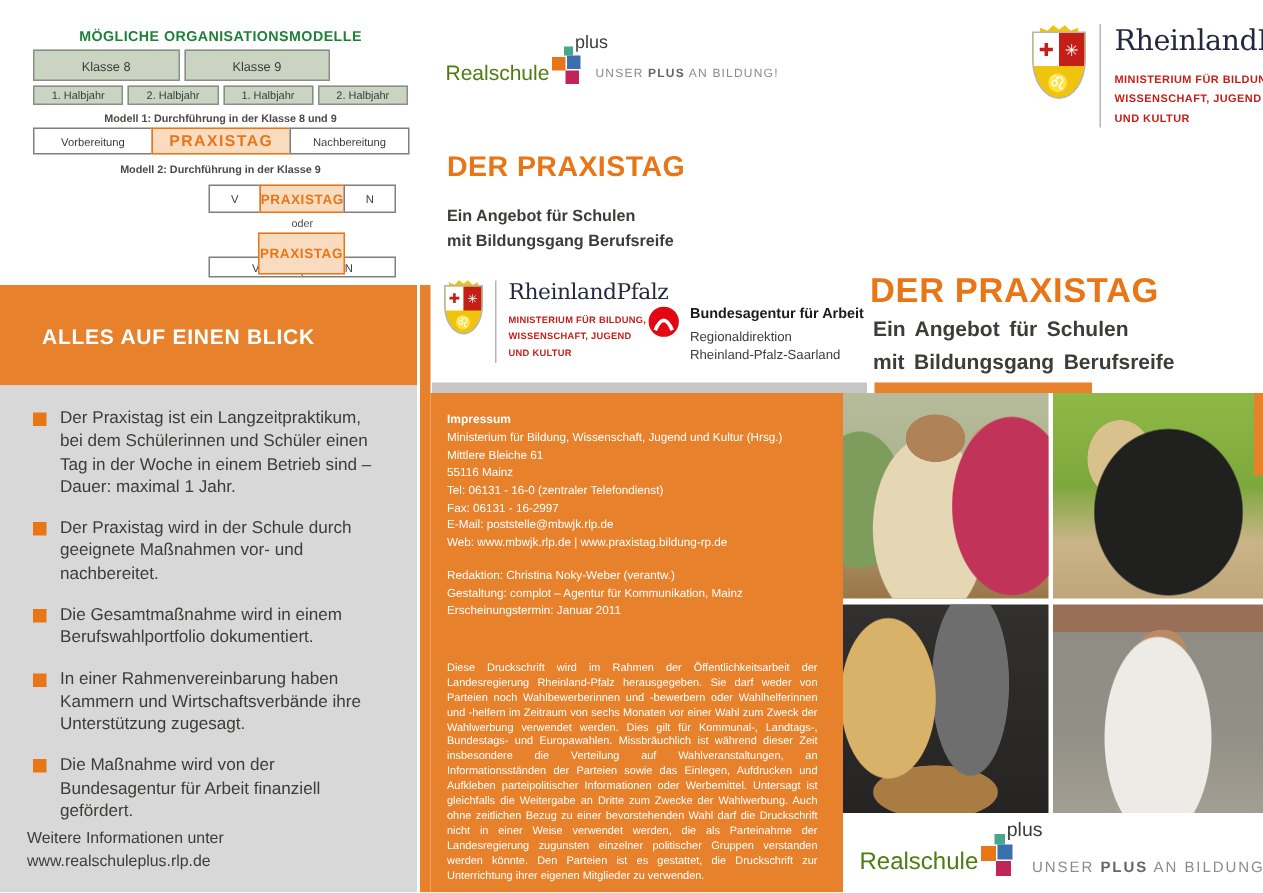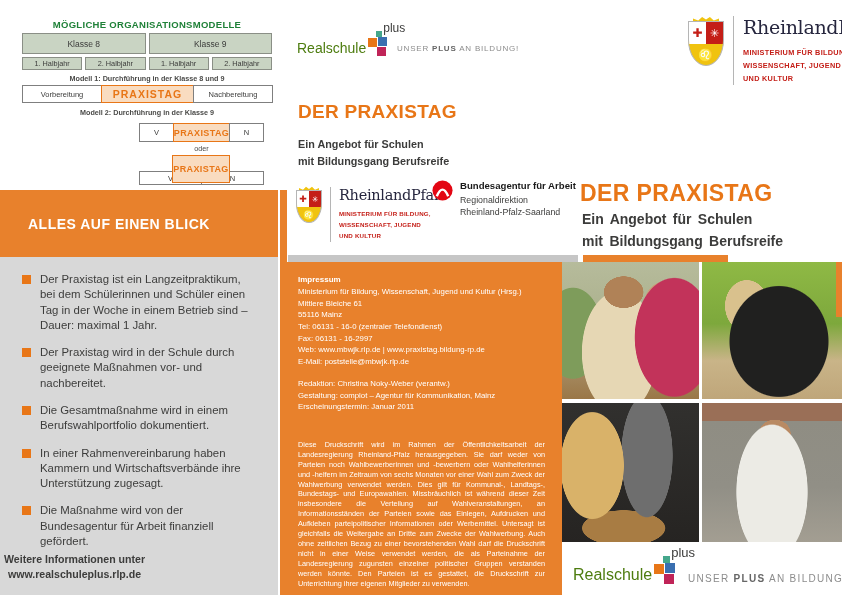--- a/index.html
+++ b/index.html
@@ -6,21 +6,21 @@
   .page { position:relative; width:842px; height:595px; overflow:hidden;
           font-family:"Liberation Sans", sans-serif; color:#3C3C3B; background:#fff; }
   .abs { position:absolute; }
 
   
   .diag-title { left:22px; top:19px; width:250px; text-align:center;
                 font-size:9.5px; font-weight:bold; color:#1F8138; letter-spacing:.3px; }
   .flexrow { display:flex; gap:3px; }
   .cell { border:1px solid #8a8f86; display:flex; align-items:center; justify-content:center;
           background:#C9D4C3; box-sizing:border-box; }
-  .klasse-row { left:22px; top:33px; width:250px; height:21px; }
+  .klasse-row { left:22px; top:33px; width:198px; height:21px; }
   .klasse-row .cell { flex:1; font-size:8.5px; }
   .halb-row { left:22px; top:57px; width:250px; height:13px; }
   .halb-row .cell { flex:1; font-size:7.3px; }
   .diag-cap { width:250px; left:22px; text-align:center; font-size:7.2px; font-weight:bold; color:#4a4a48; }
   .cap1 { top:74px; } .cap2 { top:108px; }
   .m1-row { left:22px; top:85px; width:280px; height:18px; display:flex; }
   .wcell { border:1px solid #7f7f7f; background:#fff; display:flex; align-items:center; justify-content:center;
            font-size:7.5px; box-sizing:border-box; }
   .pcell { border:1px solid #E87617; background:#F9DCC0; color:#E87617; font-weight:bold;
            display:flex; align-items:center; justify-content:center; box-sizing:border-box; }
@@ -39,21 +39,21 @@
   .orange-head { left:0; top:190px; width:278px; height:67px; background:#E8812C;
                  display:flex; align-items:center; }
   .orange-head h2 { margin:0 0 0 28px; font-size:14px; letter-spacing:.5px; color:#fff; font-weight:bold; }
   .gray-panel { left:0; top:257px; width:278px; height:338px; background:#D8D8D8; box-sizing:border-box;
                 padding:15px 26px 0 22px; }
   .orange-strip { left:280px; top:190px; width:7px; height:405px; background:#E8812C; }
   .bullets { display:flex; flex-direction:column; gap:12px; }
   .bullet { display:flex; gap:9px; }
   .bsq { flex:0 0 9px; width:9px; height:9px; margin-top:3px; background:#E87617; }
   .btx { font-size:11.4px; line-height:1.34; color:#3C3C3B; }
-  .more-info { left:4px; top:552px; font-size:10.6px; font-weight:bold; line-height:1.45; color:#3C3C3B;text-align:center; }
+  .more-info { left:18px; top:552px; font-size:10.6px; font-weight:normal; line-height:1.45; color:#3C3C3B; }
 
   
   .brand { display:flex; align-items:flex-end; }
   .brand-name { font-size:14px; color:#4d7c0f; }
   .plusmark { position:relative; width:27px; height:25px; margin-left:2px; }
   .sq { position:absolute; }
   .sq.t { left:8px; top:0; width:6px; height:6px; background:#45A78C; }
   .sq.o { left:0; top:7px; width:9px; height:9px; background:#E87617; }
   .sq.b { left:10px; top:6px; width:9px; height:9px; background:#3A6FB0; }
   .sq.m { left:9px; top:16px; width:9px; height:9px; background:#C02458; }
@@ -89,21 +89,21 @@
           display:flex; align-items:center; justify-content:center; font-size:9px; }
   .rlp-divider { width:1px; background:#b5b5b5; margin:0 8px; }
   .rlp-wordmark { font-family:"DejaVu Serif", serif; color:#26263E; letter-spacing:-.3px; }
   .rlp-ministry { color:#C41E17; font-weight:bold; }
   .rlp-mid { left:296px; top:187px; }
   .rlp-mid .shield-wrap { margin-top:3px; }
   .rlp-mid .rlp-wordmark { font-size:14.5px; }
   .rlp-mid .rlp-ministry { margin-top:6px; font-size:6.2px; line-height:1.75; letter-spacing:.2px; }
 
   .ba-logo { display:flex; gap:7px; }
-  .ba-mid { left:432px; top:180px; }
+  .ba-mid { left:432px; top:204px; }
   .ba-name { font-size:9.6px; font-weight:bold; color:#1a1a1a; }
   .ba-sub { font-size:8.8px; line-height:1.4; color:#3C3C3B; margin-top:3px; }
 
   .gray-bar { left:288px; top:255px; width:290px; height:7px; background:#C6C6C6; }
   .orange-block { left:287px; top:262px; width:275px; height:333px; background:#E8812C; box-sizing:border-box;
                   padding:13px 17px 0 11px; color:#fff; }
   .imp-head { font-size:8px; font-weight:bold; margin-bottom:2px; }
   .imp-line { font-size:7.8px; line-height:1.5; }
   .imp-gap { margin-top:10px; }
   .disclaimer { margin-top:27px; font-size:7.3px; line-height:1.36; text-align:justify; }
@@ -283,22 +283,22 @@
 
   <div class="abs gray-bar"></div>
 
   <div class="abs orange-block">
     <div class="imp-head">Impressum</div>
     <div class="imp-line">Ministerium für Bildung, Wissenschaft, Jugend und Kultur (Hrsg.)</div>
     <div class="imp-line">Mittlere Bleiche 61</div>
     <div class="imp-line">55116 Mainz</div>
     <div class="imp-line">Tel: 06131 - 16-0 (zentraler Telefondienst)</div>
     <div class="imp-line">Fax: 06131 - 16-2997</div>
+    <div class="imp-line">E-Mail: poststelle@mbwjk.rlp.de</div>
     <div class="imp-line">Web: www.mbwjk.rlp.de | www.praxistag.bildung-rp.de</div>
-    <div class="imp-line">E-Mail: poststelle@mbwjk.rlp.de</div>
     <div class="imp-line imp-gap">Redaktion: Christina Noky-Weber (verantw.)</div>
     <div class="imp-line">Gestaltung: complot – Agentur für Kommunikation, Mainz</div>
     <div class="imp-line">Erscheinungstermin: Januar 2011</div>
     <div class="disclaimer">Diese Druckschrift wird im Rahmen der Öffentlichkeitsarbeit der Landesregierung Rheinland-Pfalz herausgegeben. Sie darf weder von Parteien noch Wahlbewerberinnen und -bewerbern oder Wahlhelferinnen und -helfern im Zeitraum von sechs Monaten vor einer Wahl zum Zweck der Wahlwerbung verwendet werden. Dies gilt für Kommunal-, Landtags-, Bundestags- und Europawahlen. Missbräuchlich ist während dieser Zeit insbesondere die Verteilung auf Wahlveranstaltungen, an Informationsständen der Parteien sowie das Einlegen, Aufdrucken und Aufkleben parteipolitischer Informationen oder Werbemittel. Untersagt ist gleichfalls die Weitergabe an Dritte zum Zwecke der Wahlwerbung. Auch ohne zeitlichen Bezug zu einer bevorstehenden Wahl darf die Druckschrift nicht in einer Weise verwendet werden, die als Parteinahme der Landesregierung zugunsten einzelner politischer Gruppen verstanden werden könnte. Den Parteien ist es gestattet, die Druckschrift zur Unterrichtung ihrer eigenen Mitglieder zu verwenden.</div>
   </div>
 
   <div class="abs rlp-right rlp-logo">
     <div class="shield-wrap">
       <div class="crown"></div>
       <div class="shield">

